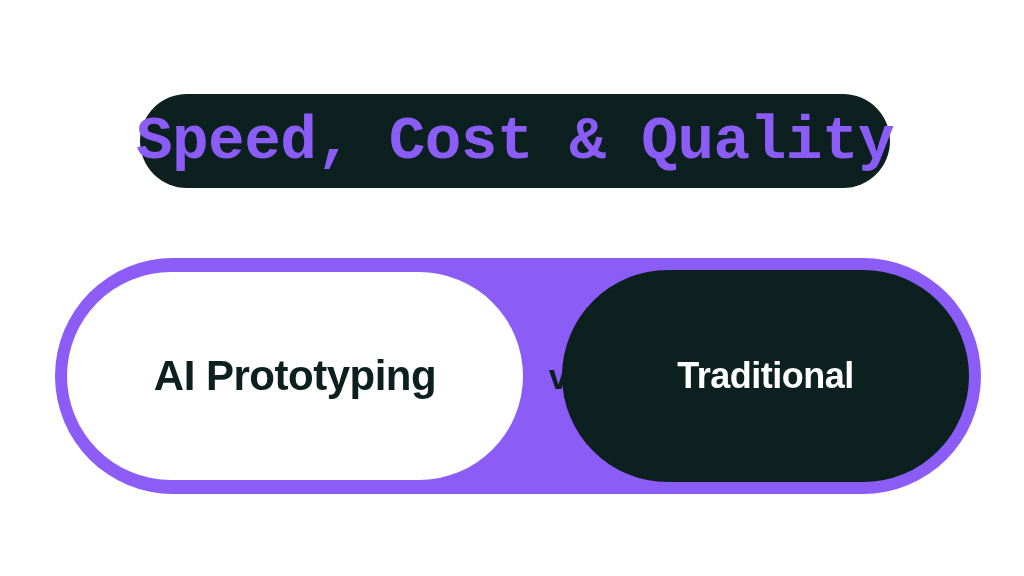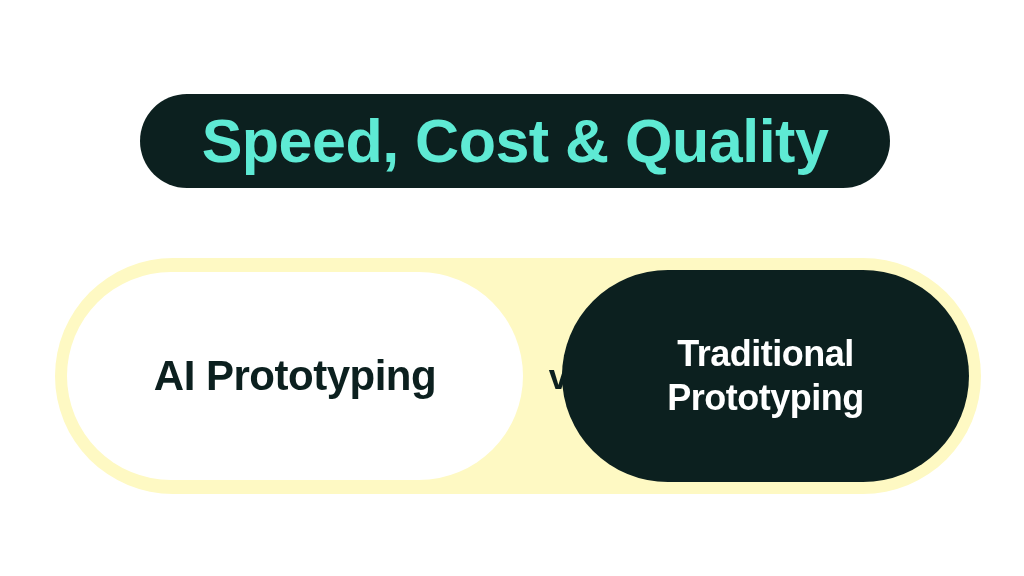--- a/index.html
+++ b/index.html
@@ -31,38 +31,38 @@
     width: 750px;
     height: 94px;
     background: #0c201f;
     border-radius: 47px;
     display: flex;
     align-items: center;
     justify-content: center;
     box-sizing: border-box;
   }
   .title-pill .title-text {
-    color: #5eead4;
-    font-family: Liberation Sans, sans-serif;
+    color: #8b5cf6;
+    font-family: Liberation Mono, monospace;
     font-size: 61px;
     font-weight: bold;
     line-height: 1;
     letter-spacing: -0.5px;
     white-space: nowrap;
     text-align: center;
   }
 
   
   .compare-band {
     position: absolute;
     left: 55px;
     top: 258px;
     width: 926px;
     height: 236px;
-    background: #fef9c3;
+    background: #8b5cf6;
     border-radius: 118px;
     box-sizing: border-box;
   }
 
   .compare-inner {
     position: relative;
     width: 100%;
     height: 100%;
   }
 
@@ -149,19 +149,18 @@
     <div class="compare-inner">
 
       <div class="option-left">
         <span class="option-label">AI Prototyping</span>
       </div>
 
       <div class="vs-label">vs</div>
 
       <div class="option-right">
         <span class="option-label">Traditional</span>
-        <span class="option-label">Prototyping</span>
       </div>
 
     </div>
   </div>
 
 </div>
 
 </body></html>

